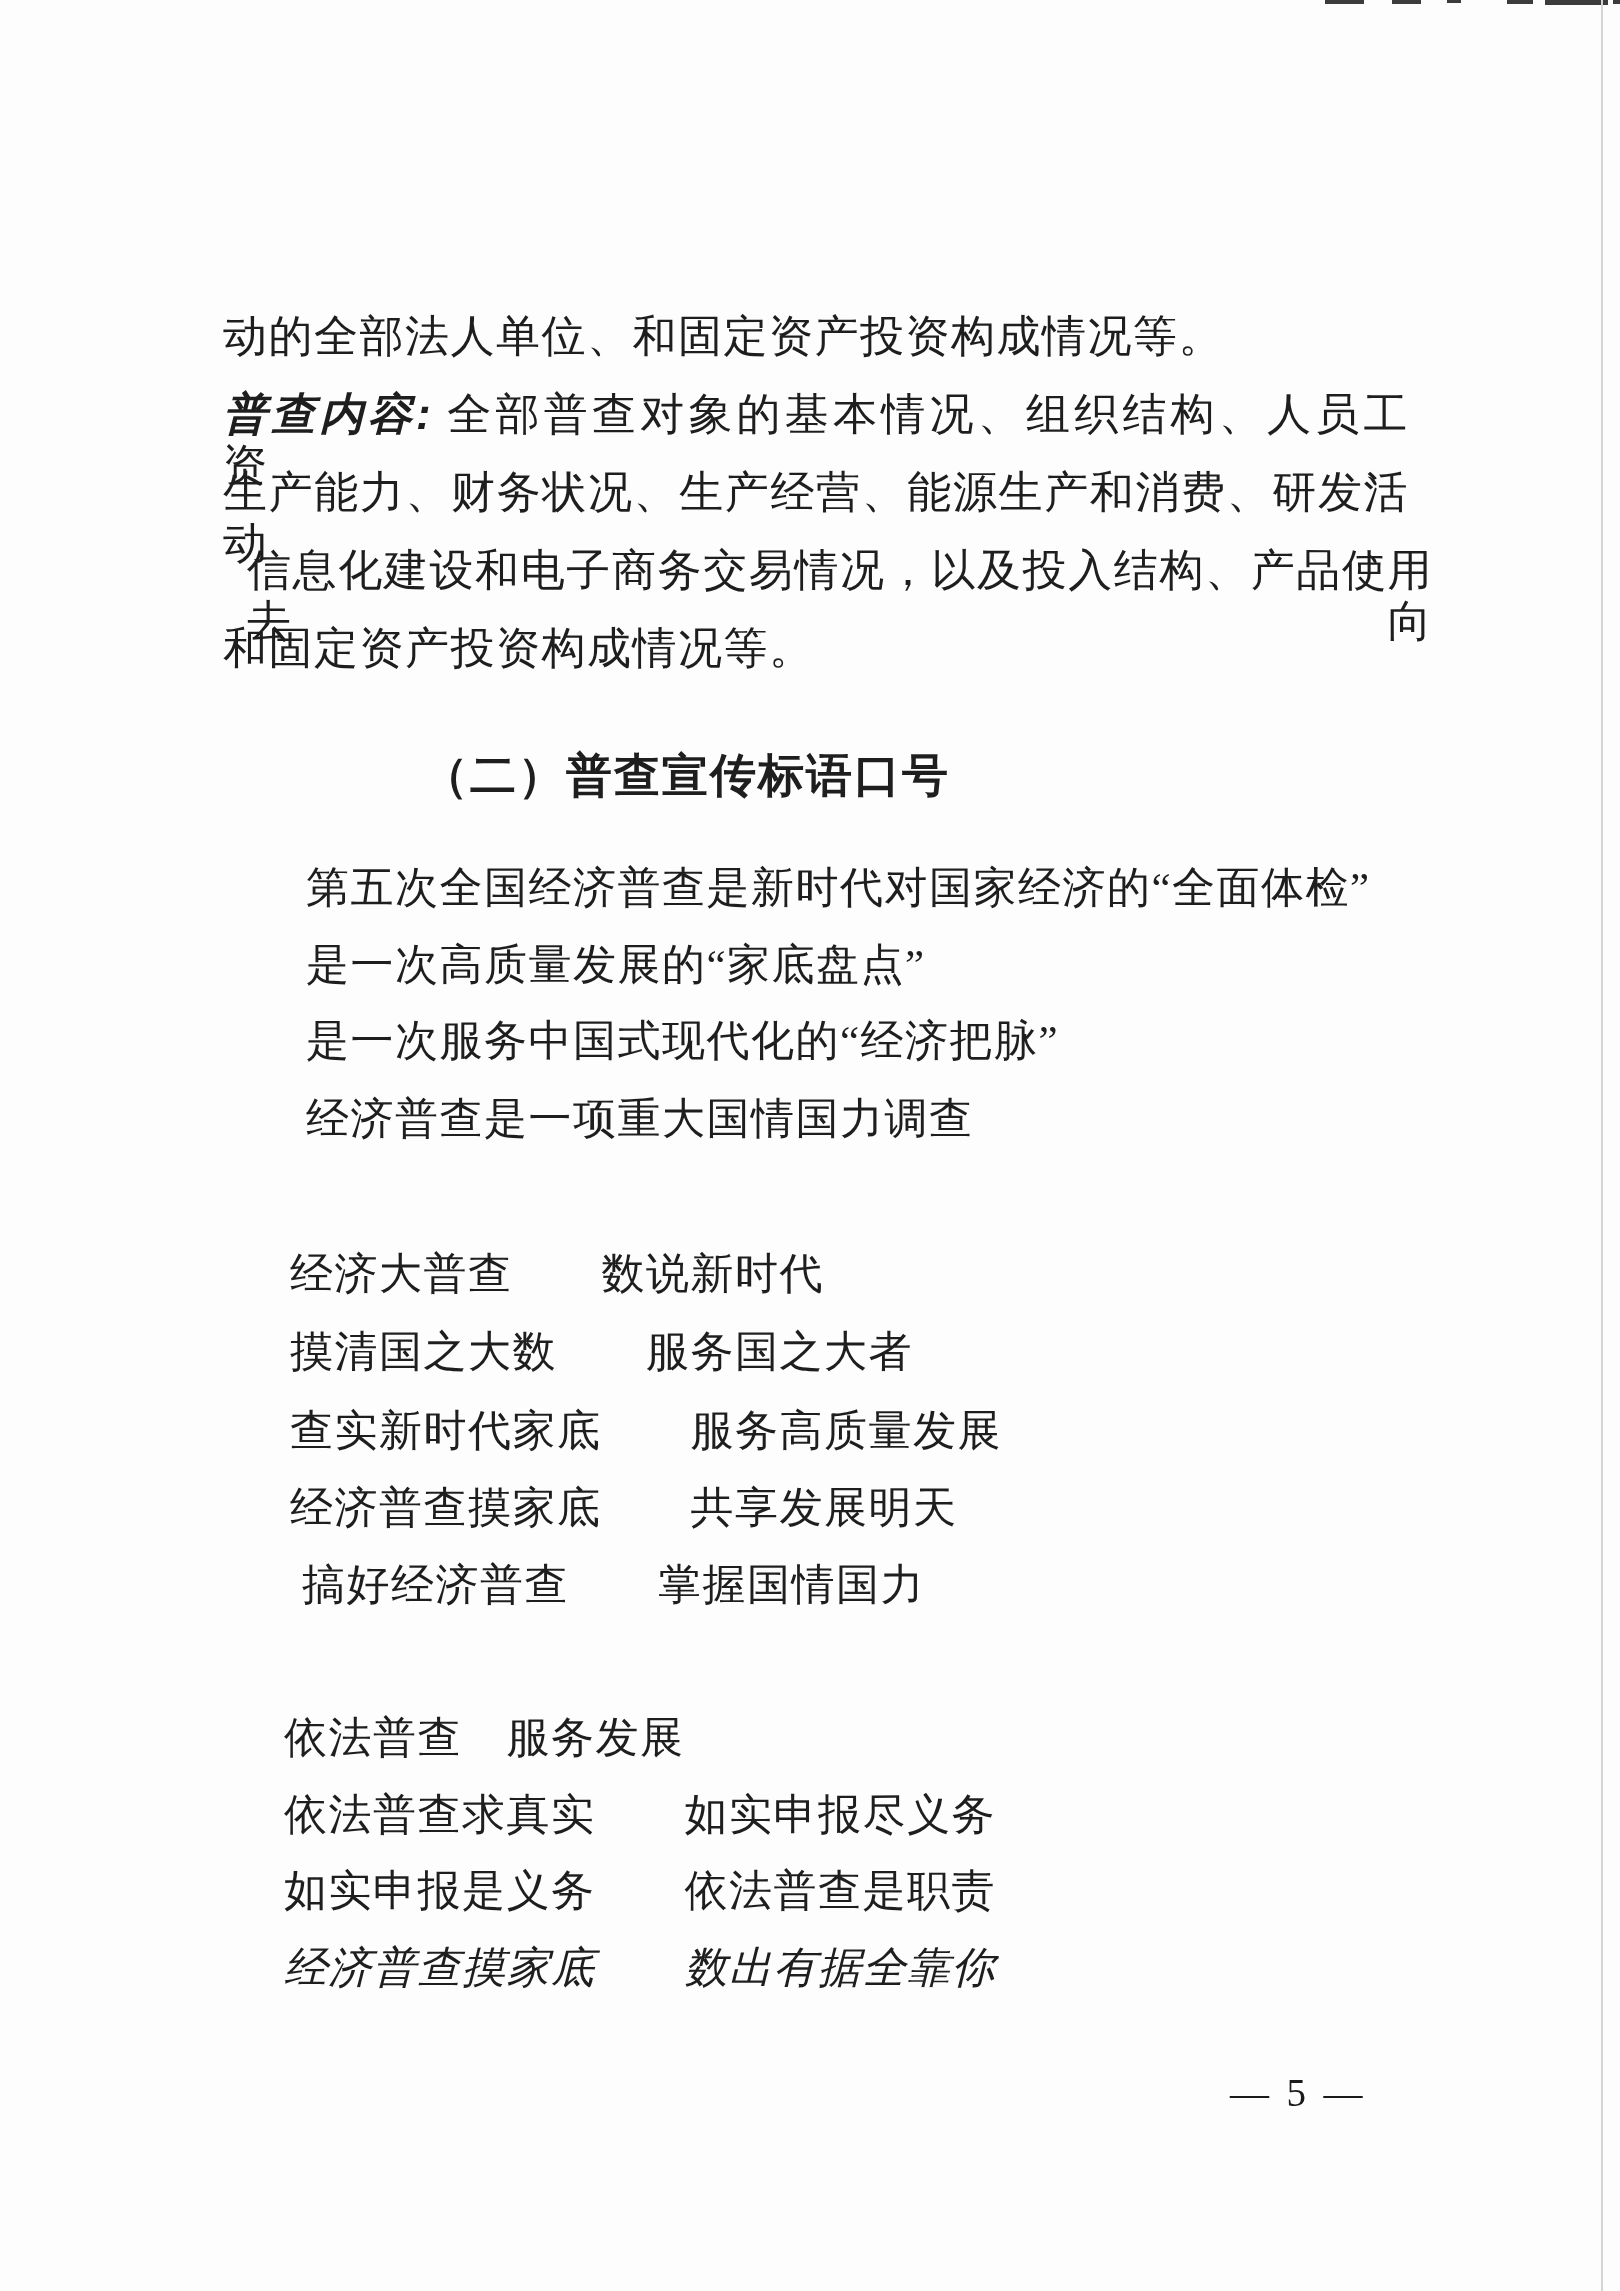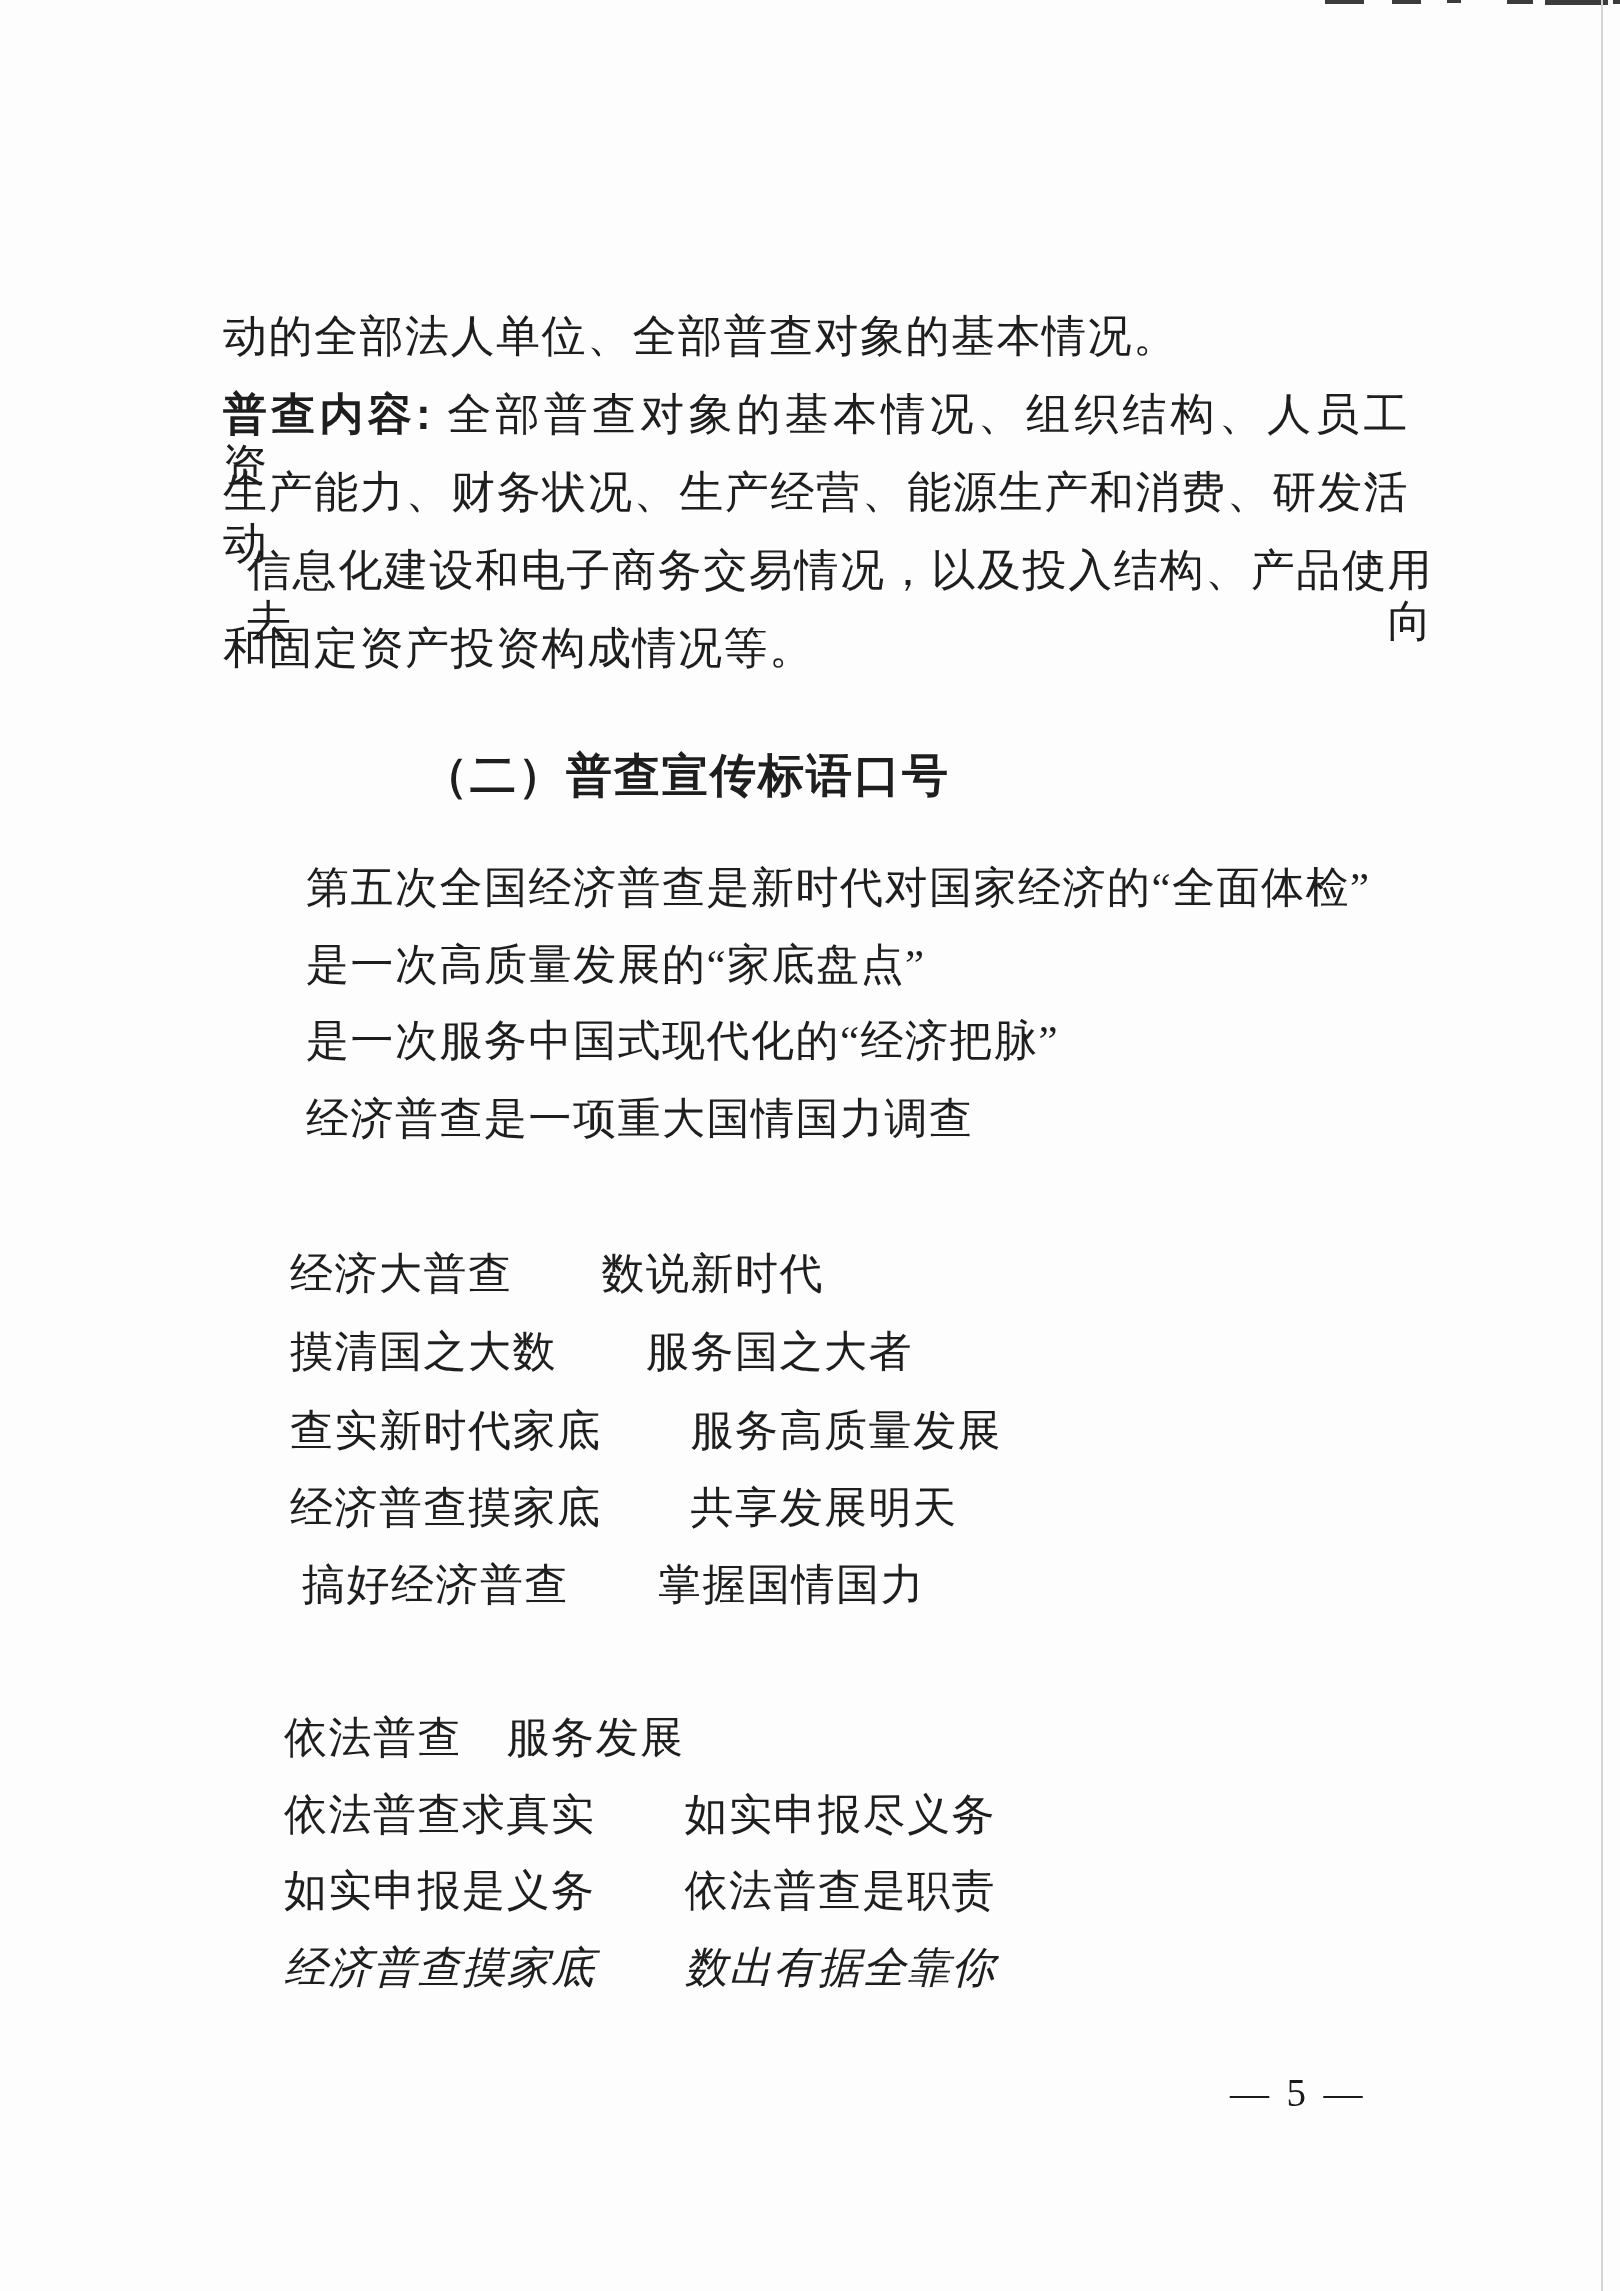--- a/index.html
+++ b/index.html
@@ -32,20 +32,21 @@
   }
   .bodyline.justified {
     text-align: justify;
     text-align-last: justify;
     text-justify: inter-character;
   }
   .lead-bold {
     font-weight: bold;
     font-family: "Liberation Sans", "DejaVu Sans", sans-serif;
     letter-spacing: 1.5px;
+    font-style: italic;
   }
   
   .heading {
     left: 0;
     width: 1372px;
     text-align: center;
     font-size: 46px;
     font-weight: bold;
     font-family: "Liberation Sans", "DejaVu Sans", sans-serif;
     letter-spacing: 2px;
@@ -87,21 +88,21 @@
     <div class="speck" style="left:1325px; top:0; width:39px; height:3.9px;"></div>
     <div class="speck" style="left:1392px; top:0; width:29px; height:3.9px;"></div>
     <div class="speck" style="left:1447px; top:0; width:13.7px; height:2.9px;"></div>
     <div class="speck" style="left:1507px; top:0; width:25.5px; height:3.9px;"></div>
     <div class="speck" style="left:1545px; top:0; width:63px; height:4.9px;"></div>
     <div class="speck" style="left:1613px; top:0; width:6.9px; height:3.9px;"></div>
   </div>
 
   <div class="scanline-right"></div>
 
-  <div class="line bodyline" style="top:312px;">动的全部法人单位、全部普查对象的基本情况。</div>
+  <div class="line bodyline" style="top:312px;">动的全部法人单位、和固定资产投资构成情况等。</div>
 
   <div class="line bodyline justified" style="top:389px;">
     <span class="lead-bold">普查内容:</span><span> 全部普查对象的基本情况、组织结构、人员工资、</span>
   </div>
 
   <div class="line bodyline justified" style="top:468px;">生产能力、财务状况、生产经营、能源生产和消费、研发活动、</div>
 
   <div class="line bodyline justified" style="top:546px;margin-left:24px;">信息化建设和电子商务交易情况，以及投入结构、产品使用去向</div>
 
   <div class="line bodyline" style="top:624px;">和固定资产投资构成情况等。</div>

